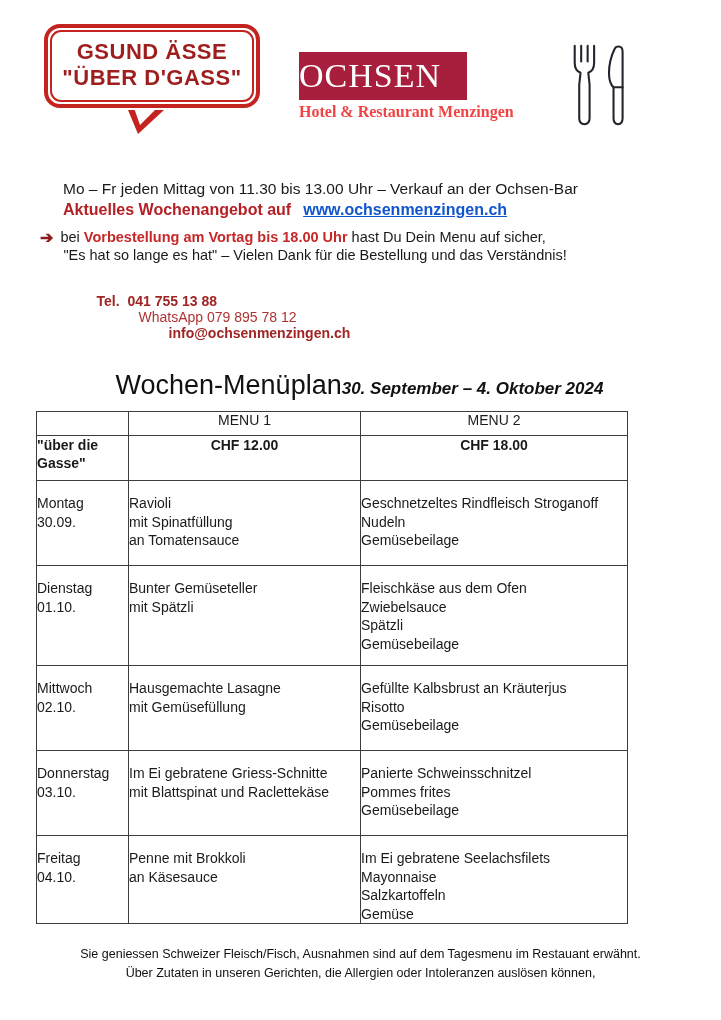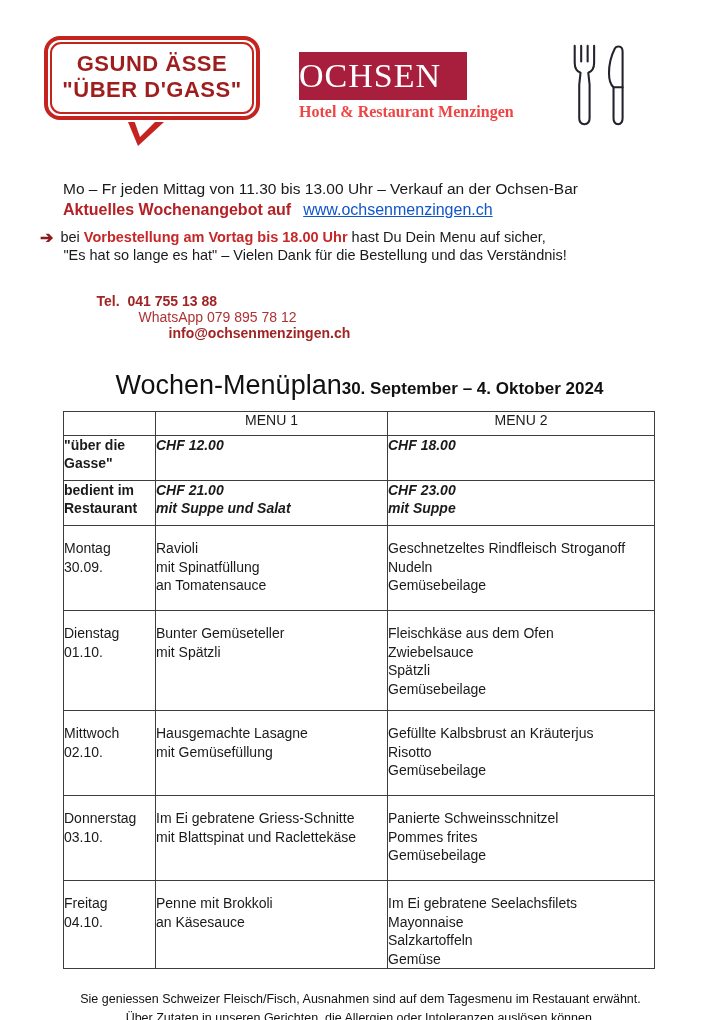--- a/index.html
+++ b/index.html
@@ -10,21 +10,21 @@
     font-family:"Liberation Sans", sans-serif;
     color:#1a1a1a;
     overflow:hidden;
   }
   
   .header{
     position:relative;
     height:130px;
     padding-top:36px;
   }
-  .bubble-wrap{position:absolute;left:44px;top:36px;width:216px;}
+  .bubble-wrap{position:absolute;left:44px;top:24px;width:216px;}
   .bubble-outer{
     border:4px solid #c4231f;
     border-radius:16px;
     background:#fff;
     padding:2px;
   }
   .bubble-inner{
     border:2px solid #c4231f;
     border-radius:11px;
     padding:7px 6px 8px 6px;
@@ -67,53 +67,53 @@
     font-size:16px;
     font-weight:bold;
     white-space:nowrap;
   }
   .cutlery{position:absolute;left:556px;top:42px;}
   
   .intro{margin:14px 0 0 63px;}
   .intro-line1{font-size:15.5px;margin-bottom:3px;}
   .intro-line2{font-size:16px;margin-bottom:9px;}
   .intro-line2 .red-bold{color:#b42025;font-weight:bold;}
-  .intro-line2 a{color:#1155cc;font-weight:normal;text-decoration:underline;margin-left:12px;}
+  .intro-line2 a{color:#1155cc;font-weight:bold;text-decoration:underline;margin-left:12px;}
   .note{display:flex;margin-left:-23px;font-size:14.5px;line-height:1.25;}
   .arrow-glyph{color:#8c1c1c;font-weight:bold;font-size:16px;margin-right:7px;}
   .note .hl{color:#c62828;font-weight:bold;}
   .note-l2{margin-left:3px;}
   .contact{margin:13px 0 0 81px;font-size:14px;color:#a12424;white-space:pre;}
   .contact .b{font-weight:bold;}
   .contact .whatsapp{font-weight:normal;color:#ad3333;margin-left:42px;}
   .contact .email{font-weight:bold;margin-left:48px;padding-left:24px;}
   
   .title-row{
     width:593px;margin:13px 0 10px 63px;
     display:flex;justify-content:center;align-items:baseline;
   }
   .title-main{font-size:27px;color:#111;}
-  .title-date{font-size:17px;font-weight:bold;color:#111;}
+  .title-date{font-size:17px;font-weight:bold;color:#111;font-style:italic;}
   
   table.menu{
-    margin-left:63px;
+    margin-left:36px;
     border-collapse:collapse;
     table-layout:fixed;
   }
   table.menu td{
     border:1px solid #3d3d3d;
     font-size:14px;
     padding:0;
     vertical-align:top;
   }
   td.c-label{text-align:left;padding-left:5px;}
   td.c-menu{text-align:left;}
   .rh-head td{height:23px;text-align:center;vertical-align:middle;font-size:15px;}
   .rh-price td{height:44px;vertical-align:middle;font-weight:bold;line-height:1.3;}
-  .rh-price td.c-menu{font-style:italic;}
+  .rh-price td.c-menu{text-align:center;}
   tr.day-row td{padding-top:13px;line-height:1.32;}
   .pre{white-space:pre-line;}
   
   .foot{
     margin-top:21px;
     text-align:center;
     font-size:12.5px;
     line-height:1.5;
     color:#111;
   }
@@ -185,28 +185,20 @@
       <td class="c-label"></td>
       <td class="c-menu">MENU 1</td>
       <td class="c-menu">MENU 2</td>
     </tr>
     <tr class="rh-price">
       <td class="c-label pre">"über die
 Gasse"</td>
       <td class="c-menu pre">CHF 12.00</td>
       <td class="c-menu pre">CHF 18.00</td>
     </tr>
-    <tr class="rh-price">
-      <td class="c-label pre">bedient im
-Restaurant</td>
-      <td class="c-menu pre">CHF 21.00
-mit Suppe und Salat</td>
-      <td class="c-menu pre">CHF 23.00
-mit Suppe</td>
-    </tr>
 
     <tr class="day-row" style="height:85px">
       <td class="c-label">
         <div>Montag</div>
         <div>30.09.</div>
       </td>
       <td class="c-menu pre">Ravioli
 mit Spinatfüllung
 an Tomatensauce</td>
       <td class="c-menu pre">Geschnetzeltes Rindfleisch Stroganoff

